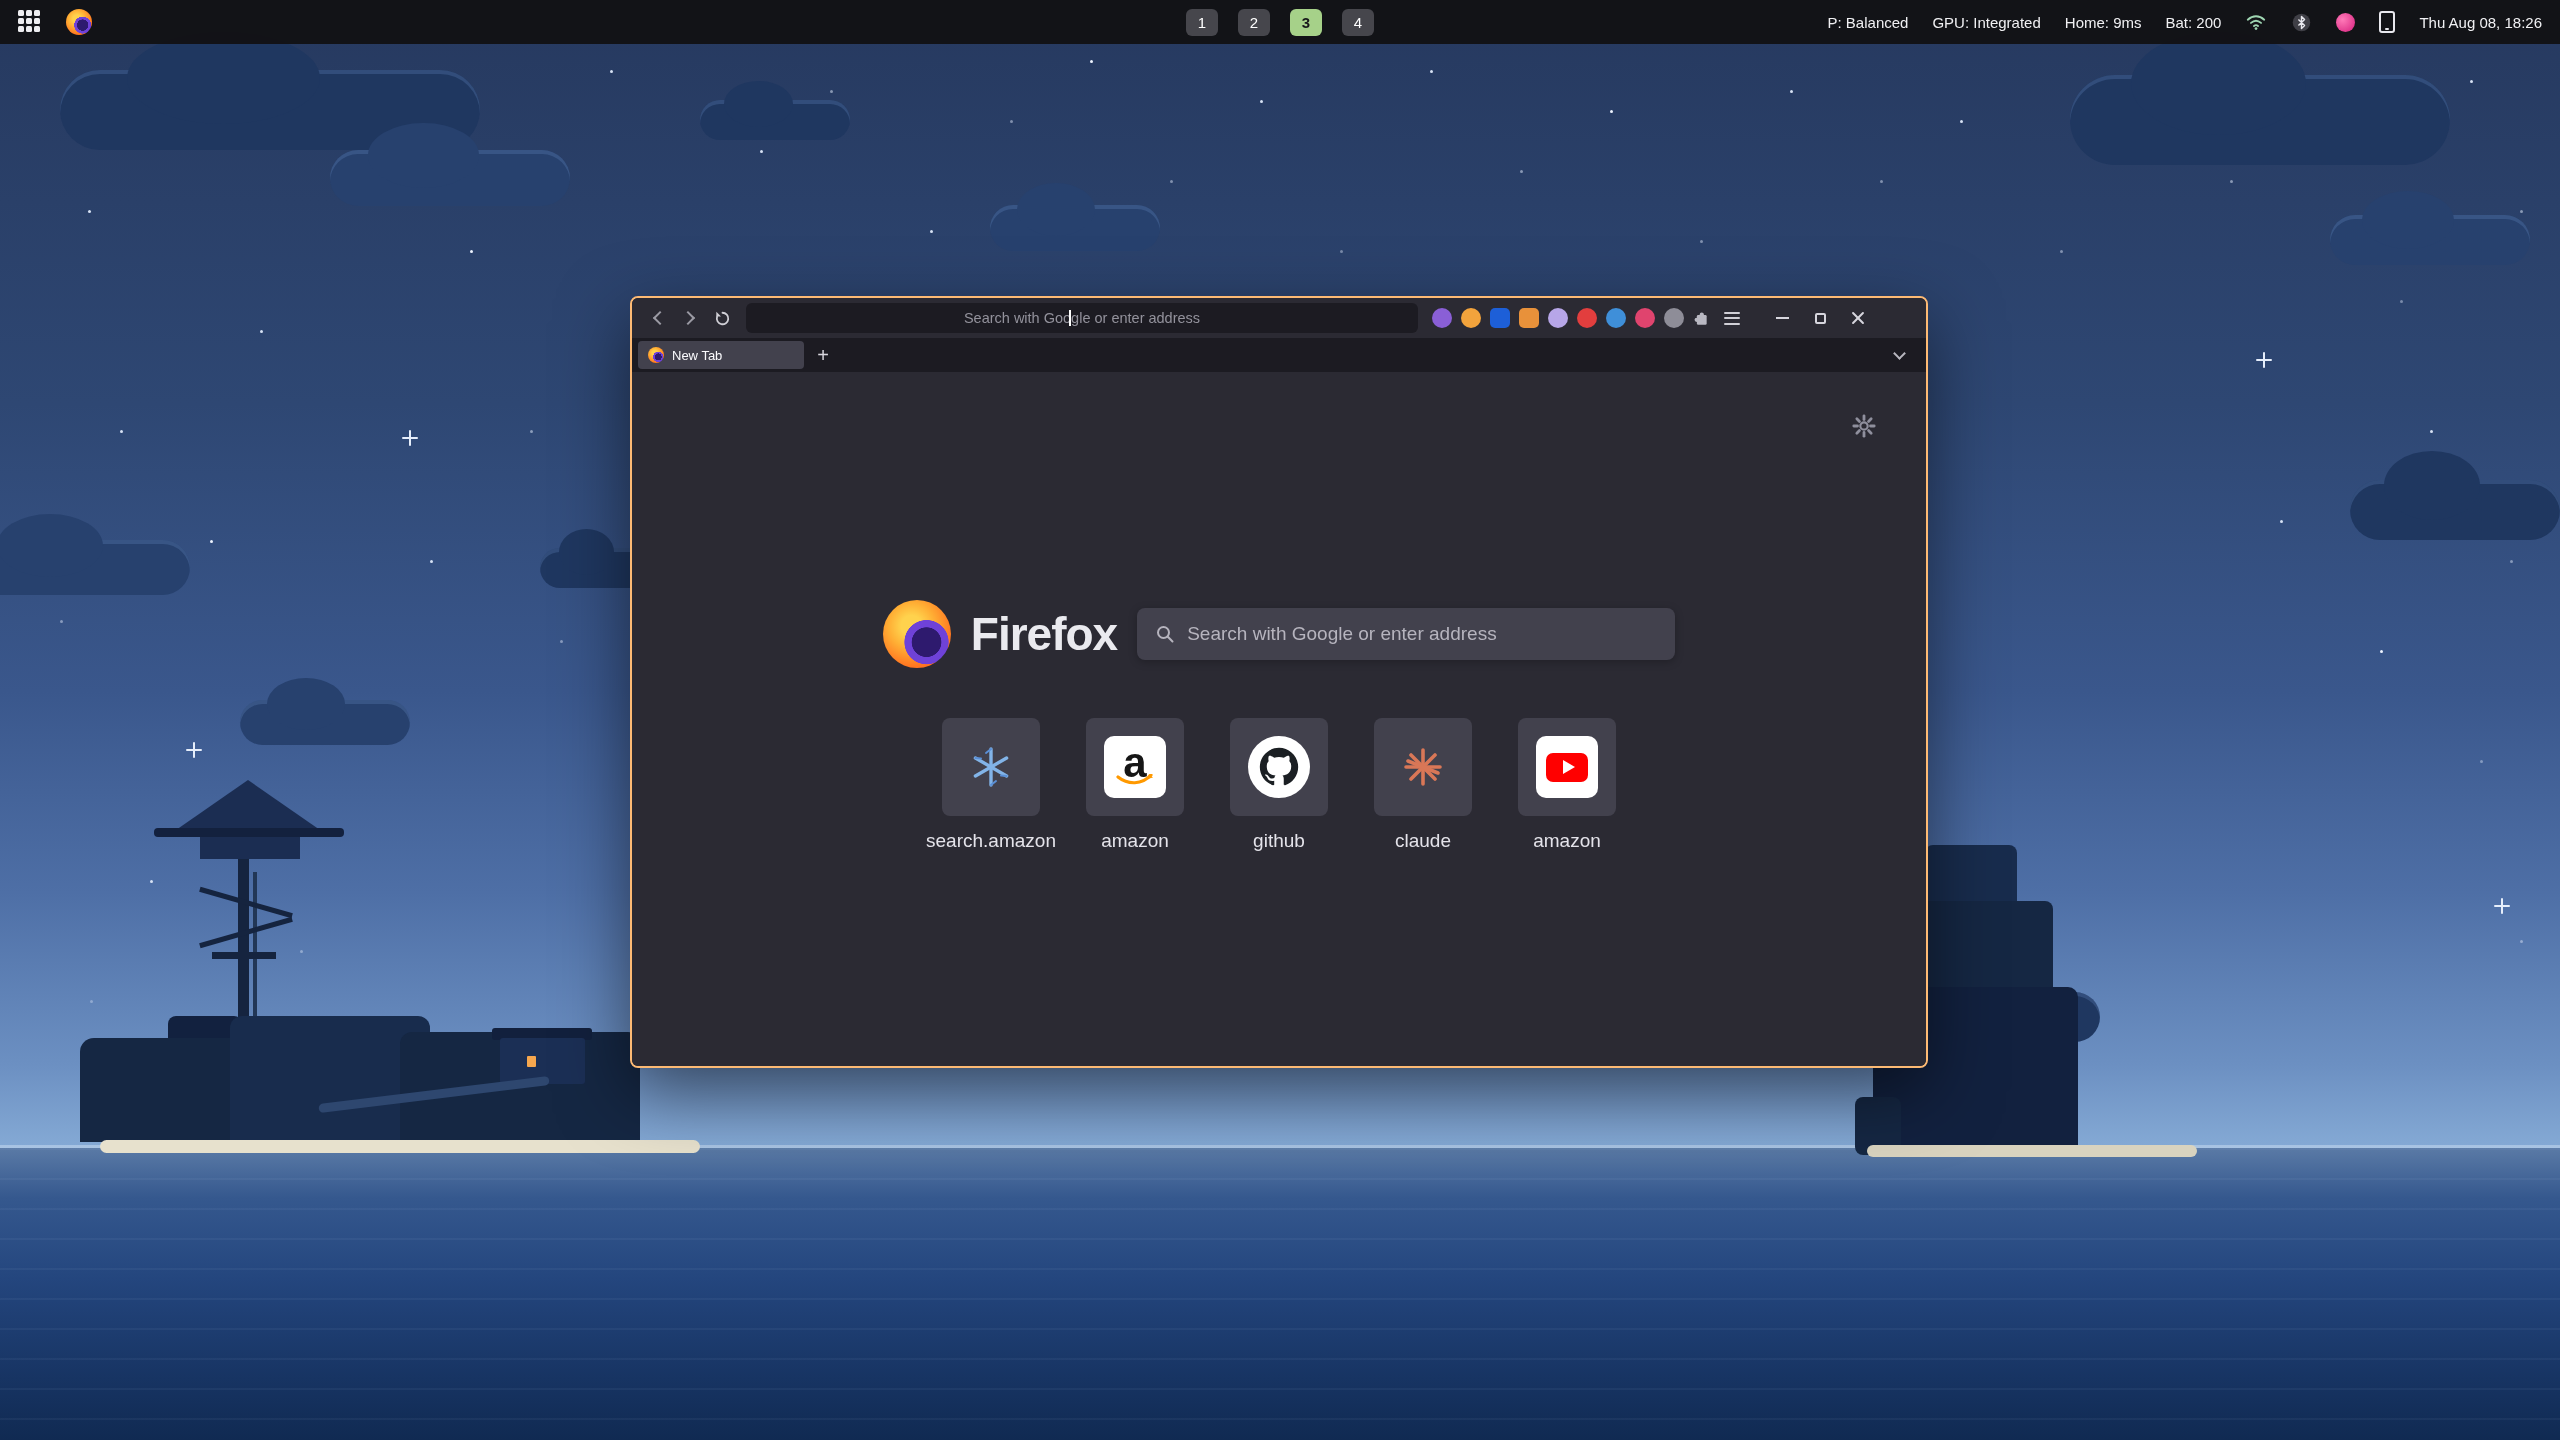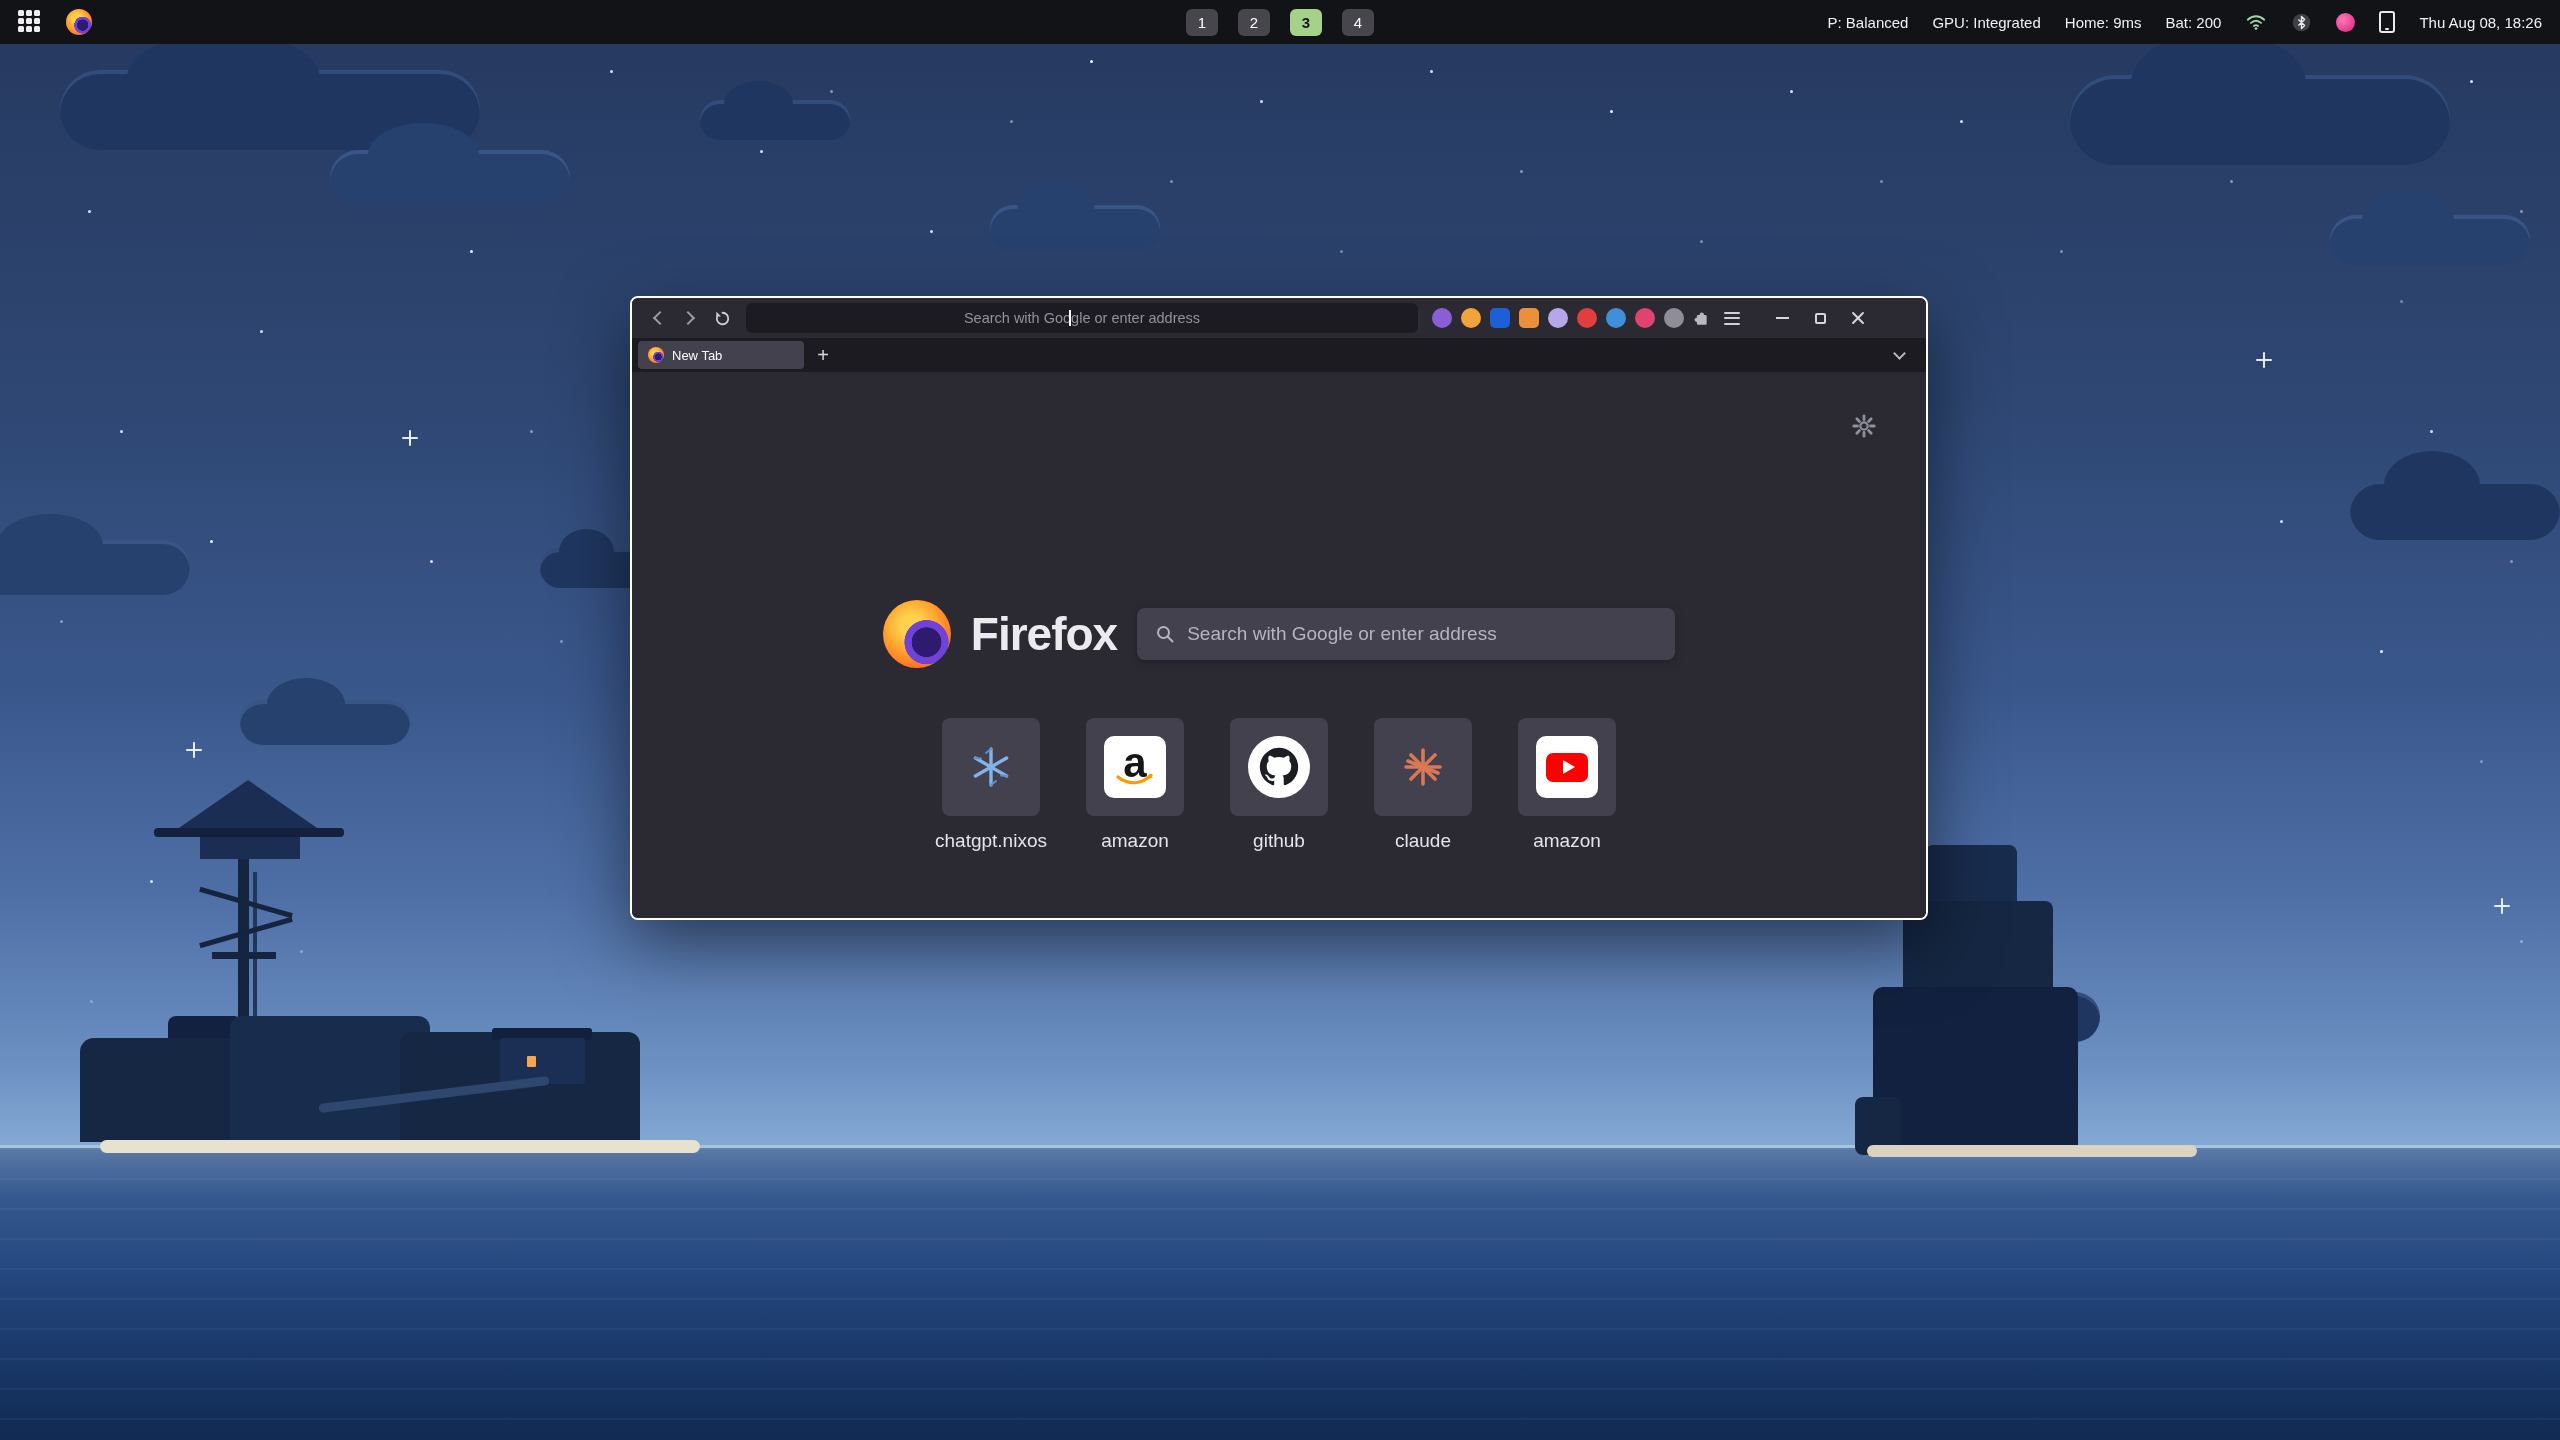--- a/index.html
+++ b/index.html
@@ -68,22 +68,22 @@
   .ff-sb { width:26px; height:26px; }
   .workspaces { position:absolute; left:50%; top:0; height:44px; transform:translateX(-50%); display:flex; align-items:center; gap:20px; }
   .ws { width:32px; height:27px; border-radius:6px; background:#46464c; color:#fff; display:flex; align-items:center; justify-content:center; font-size:15px; cursor:pointer; }
   .ws.active { background:#a6d189; color:#17171a; font-weight:700; }
   .tray-icon { display:flex; align-items:center; justify-content:center; }
   .pink-dot { width:19px; height:19px; border-radius:50%; background:radial-gradient(circle at 35% 35%, #ff7ab8, #e0368c 75%); }
   .tablet { width:16px; height:22px; border:2px solid #e8e8ee; border-radius:3px; position:relative; }
   .tablet::after { content:""; position:absolute; left:50%; bottom:1px; transform:translateX(-50%); width:4px; height:2px; background:#e8e8ee; border-radius:1px; }
 
   
-  .window { position:absolute; left:630px; top:296px; width:1298px; height:624px; z-index:10;
-    border:2px solid #ffffff; border-radius:8px; overflow:hidden; background:#2b2a33;
+  .window { position:absolute; left:630px; top:296px; width:1298px; height:772px; z-index:10;
+    border:2px solid #fdba74; border-radius:8px; overflow:hidden; background:#2b2a33;
     box-shadow:0 24px 70px rgba(0,0,0,.5); display:flex; flex-direction:column; }
 
   .nav-toolbar { height:40px; background:#2b2a33; display:flex; align-items:center; padding:0 10px; flex:0 0 auto; }
   .nav-btn { width:32px; height:30px; display:flex; align-items:center; justify-content:center; border-radius:5px; cursor:pointer; flex:0 0 auto; }
   .chev { width:10px; height:10px; border-left:2.2px solid #9b9aa4; border-bottom:2.2px solid #9b9aa4; }
   .chev.left { transform:rotate(45deg); margin-left:4px; }
   .chev.right { transform:rotate(-135deg); margin-right:4px; }
   .urlbar { position:relative; margin-left:8px; width:672px; height:30px; background:#1c1b22; border-radius:6px;
     display:flex; align-items:center; justify-content:center; cursor:text; }
   .urlbar-ph { color:#93929c; font-size:14.5px; }
@@ -346,21 +346,21 @@
                 <line x1="7.4" y1="32" x2="38.6" y2="14"></line>
               </g>
               <g stroke="#5a8fd6" stroke-width="2" stroke-linecap="round">
                 <line x1="23" y1="5" x2="18" y2="9"></line>
                   <line x1="23" y1="41" x2="28" y2="37"></line>
                 <line x1="7.4" y1="14" x2="13" y2="14.5"></line>
                   <line x1="38.6" y1="32" x2="33" y2="31.5"></line>
               </g>
               </svg>
           </div>
-          <div class="tile-label">chatgpt.nixos</div>
+          <div class="tile-label">search.amazon</div>
         </div>
 
         <div class="shortcut">
           <div class="tile">
             <div class="plate">
               <span class="amz-a">a</span>
               <svg class="amz-smile" width="38" height="14" viewBox="0 0 38 14">
                 <path d="M2 3c10 8 24 8 33-2" stroke="#ff9900" stroke-width="3.2" fill="none" stroke-linecap="round"></path>
                 <path d="M33 0l4 3.5-5.5 1.5z" fill="#ff9900"></path>
                 </svg>

